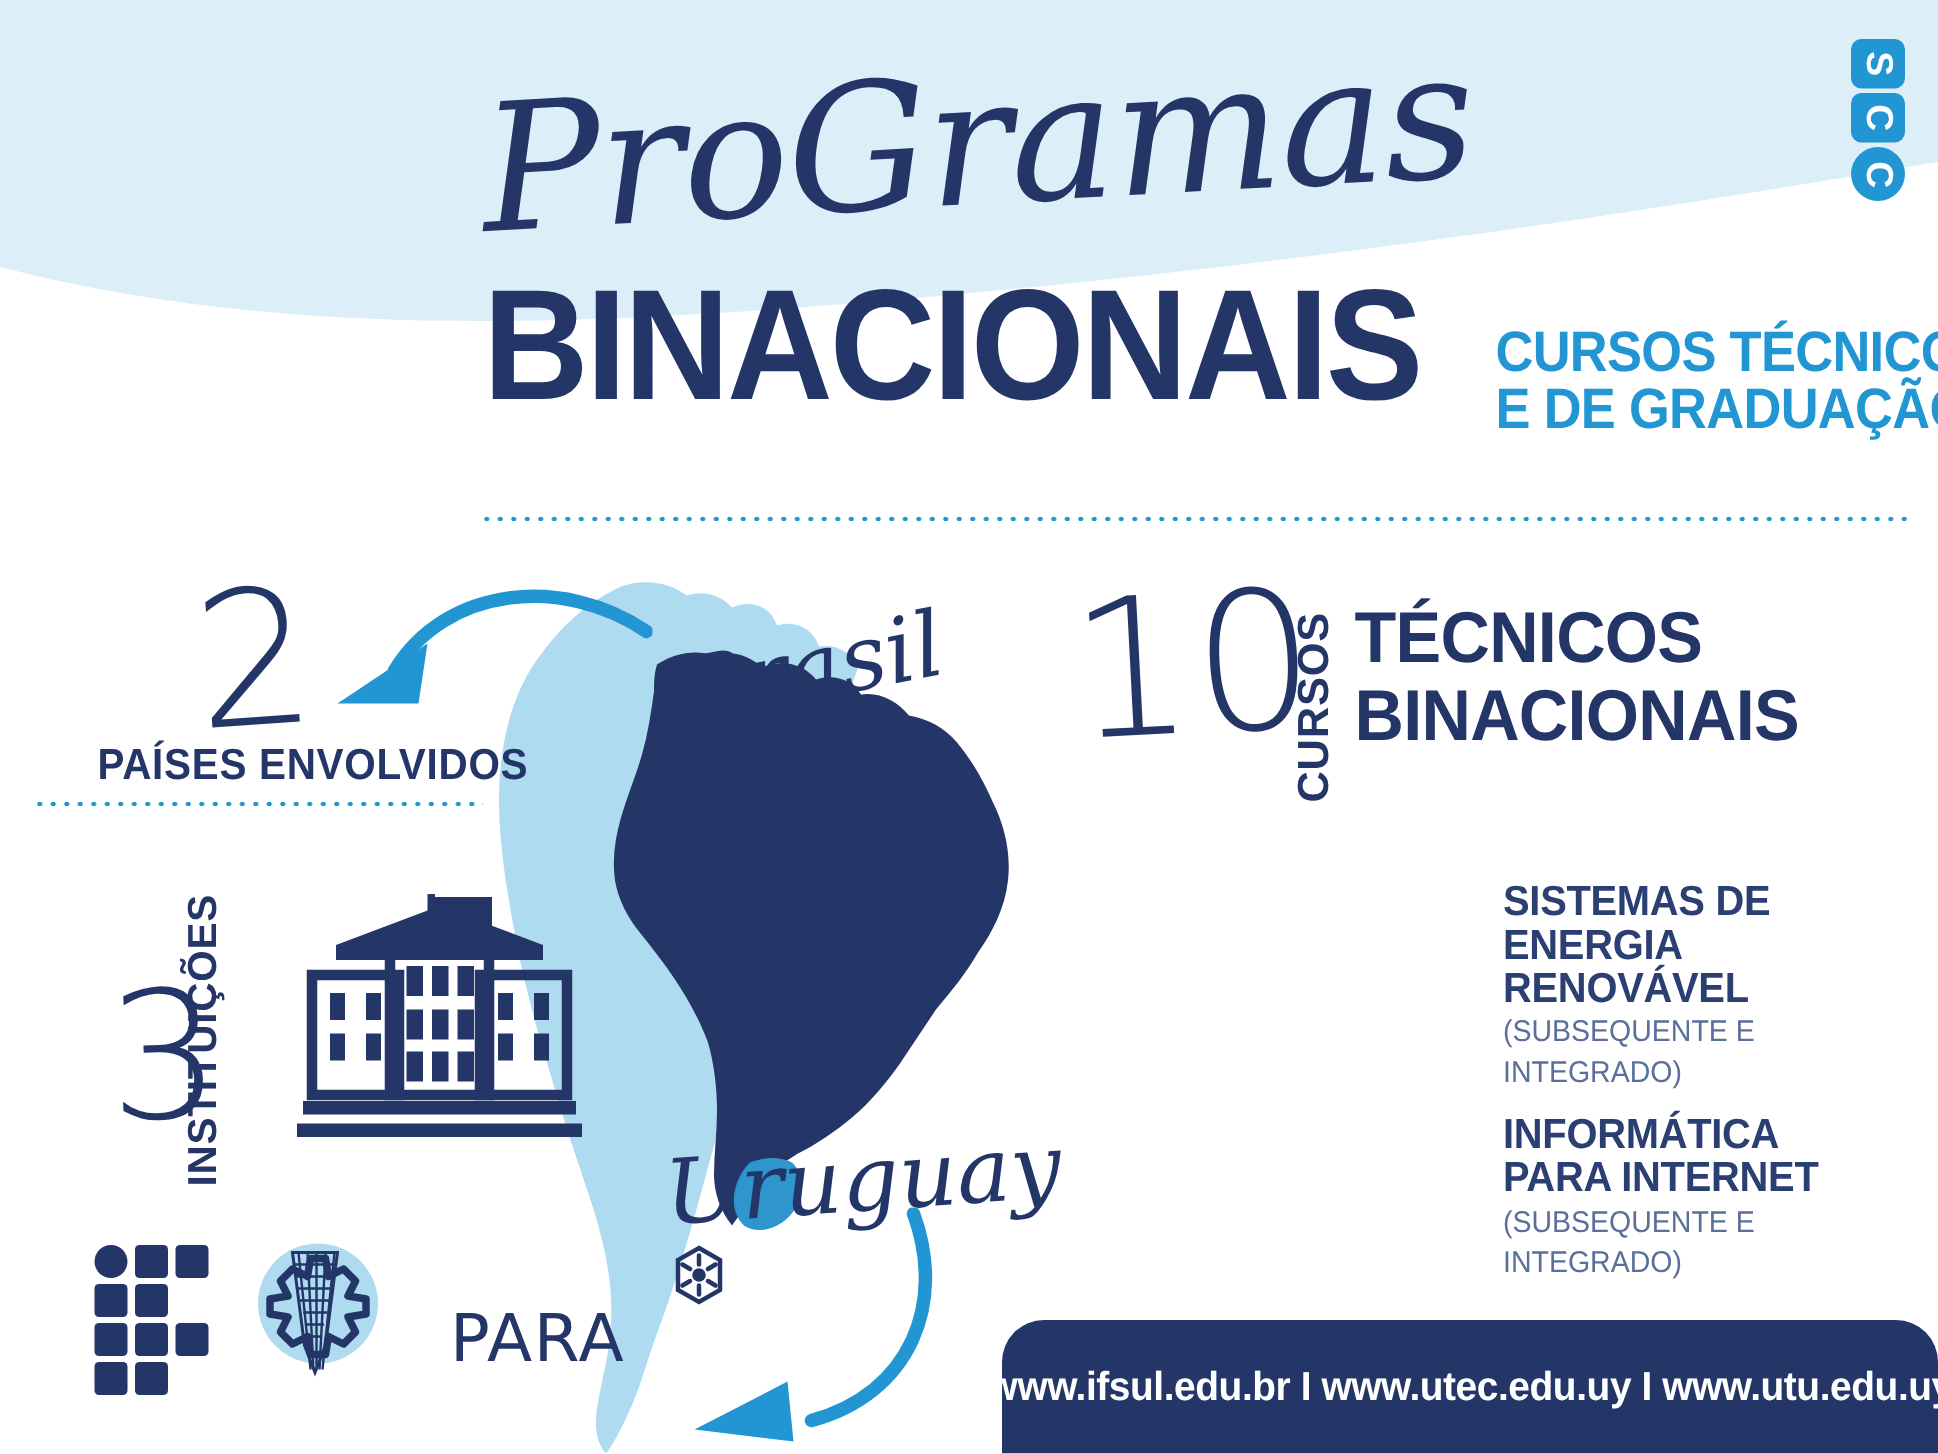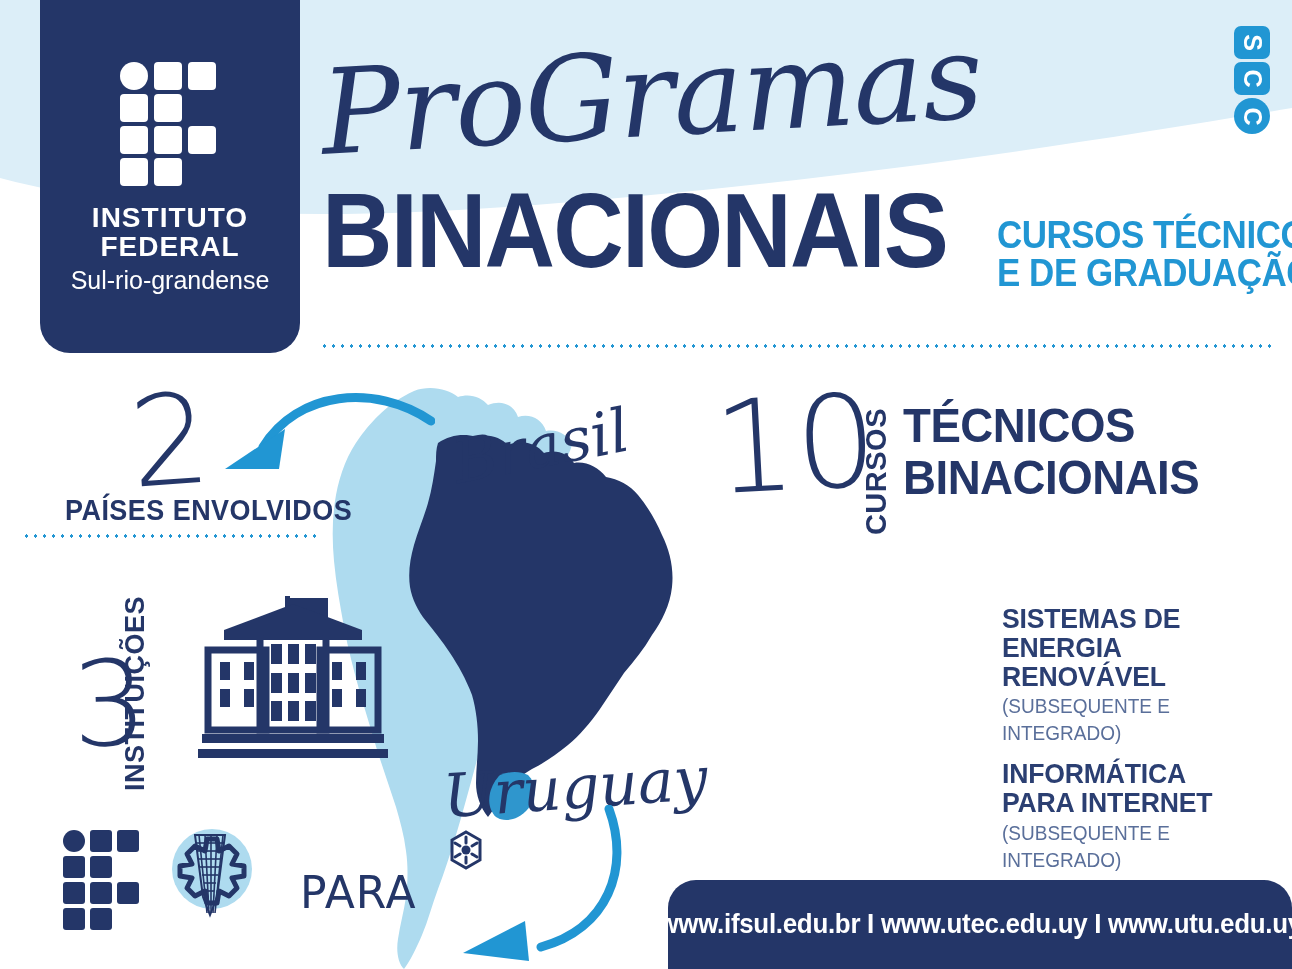--- a/index.html
+++ b/index.html
@@ -120,21 +120,21 @@
     position:absolute; left:903px; top:400px; z-index:6;
     color:#243668; font-weight:bold; font-size:48px;
     line-height:1.08; letter-spacing:-0.5px; white-space:nowrap;
     transform:scaleX(0.95); transform-origin:left top;
   }
   #heading-tecnicos span { display:block; }
 
   
   .course-col { position:absolute; z-index:6; }
   #col-left  { left:709px; top:570px; width:280px; }
-  #col-right { left:1002px; top:604px; width:275px; }
+  #col-right { left:1002px; top:586px; width:275px; }
   .course-item {
     color:#2b3f72; font-size:28px; font-weight:bold; line-height:1.0;
     margin-bottom:15px; letter-spacing:-0.2px;
     transform:scaleX(0.95); transform-origin:left top;
   }
   .course-item.tall { line-height:1.04; margin-bottom:2px; }
   .course-note {
     color:#5a6f9a; font-size:20px; font-weight:400; line-height:1.35;
     margin-bottom:12px; letter-spacing:0px;
     transform:scaleX(0.95); transform-origin:left top;
@@ -181,37 +181,20 @@
 </style>
 </head>
 <body>
 
 <div id="stage">
 
   <svg class="bg-wave" viewBox="0 0 1292 260" preserveAspectRatio="none">
     <path d="M0,0 L1292,0 L1292,108 C1100,140 900,172 640,196 C420,216 200,230 0,178 Z" fill="#dceef8"></path>
   </svg>
 
-  <div class="if-badge">
-    <div class="if-grid">
-      <i style="left:0px;  top:0px;  width:28px; height:28px; border-radius:50%;"></i>
-      <i style="left:34px; top:0px;  width:28px; height:28px;"></i>
-      <i style="left:68px; top:0px;  width:28px; height:28px;"></i>
-      <i style="left:0px;  top:32px; width:28px; height:28px;"></i>
-      <i style="left:34px; top:32px; width:28px; height:28px;"></i>
-      <i style="left:0px;  top:64px; width:28px; height:28px;"></i>
-      <i style="left:34px; top:64px; width:28px; height:28px;"></i>
-      <i style="left:68px; top:64px; width:28px; height:28px;"></i>
-      <i style="left:0px;  top:96px; width:28px; height:28px;"></i>
-      <i style="left:34px; top:96px; width:28px; height:28px;"></i>
-    </div>
-    <div class="inst">INSTITUTO</div>
-    <div class="fed">FEDERAL</div>
-    <div class="sul">Sul-rio-grandense</div>
-  </div>
 
   <div class="title-script">ProGramas</div>
   <div class="title-main">BINACIONAIS</div>
   <div class="title-sub">
     <span>CURSOS TÉCNICOS</span>
     <span>E DE GRADUAÇÃO</span>
   </div>
 
   <div class="ccs">
     <div class="ccs-cell">

